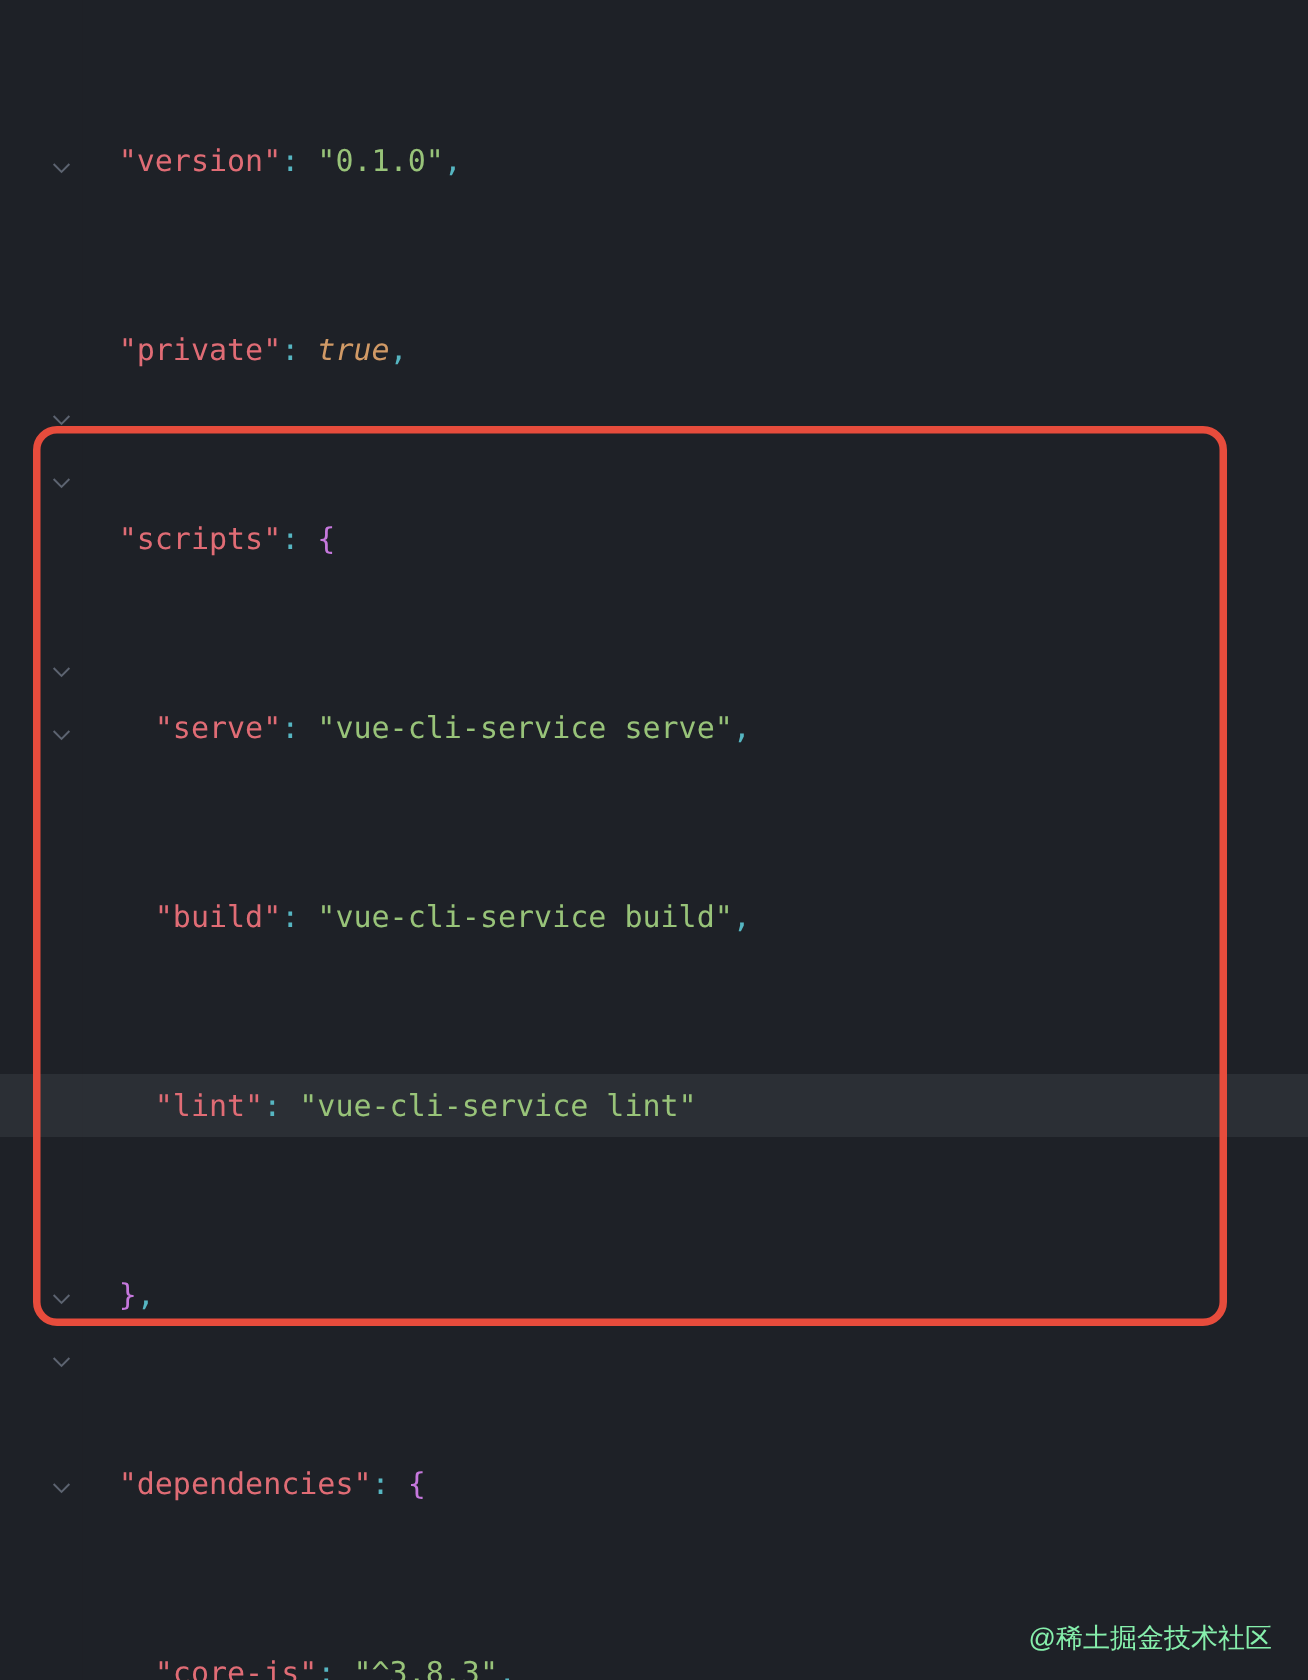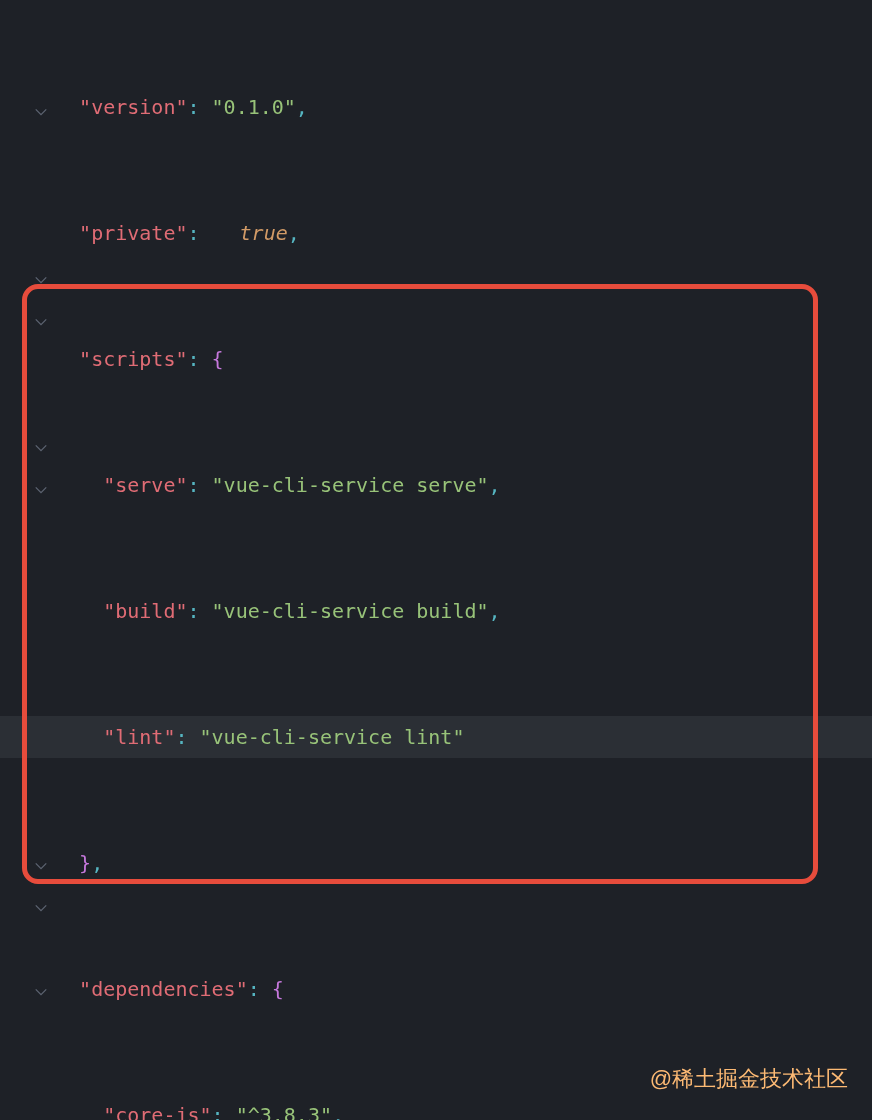--- a/index.html
+++ b/index.html
@@ -57,40 +57,40 @@
     height: 42px;
     display: block;
   }
   .line.hl {
     background: rgba(60, 64, 72, 0.45);
     margin-left: -55px;
     padding-left: 55px;
   }
   .key   { color: #e06c75; font-weight: 500; }
   .str   { color: #98c379; font-weight: 500; }
-  .bool  { color: #d19a66; font-style: italic; font-weight: 500; margin-left: 28px; }
+  .bool  { color: #d19a66; font-style: italic; font-weight: 500; }
   .punc  { color: #56b6c2; font-weight: 500; }
   .brace { color: #c678dd; font-weight: 500; }
   .highlight-box {
     position: absolute;
     left: 22px;
     top: 284px;
     width: 796px;
     height: 600px;
     border: 5px solid #e74c3c;
     border-radius: 16px;
     pointer-events: none;
   }
   .watermark {
     position: absolute;
     right: 24px;
-    bottom: 26px;
-    color: #fdba74;
+    bottom: 16px;
+    color: #86efac;
     font-family: -apple-system, BlinkMacSystemFont, "PingFang SC", sans-serif;
-    font-size: 22px;
+    font-size: 18px;
   }
 </style>
 </head>
 <body>
 
 <div class="editor">
   <div class="gutter">
     <div class="fold-icon" style="top:104px">
         <svg viewBox="0 0 16 16">
           <path d="M2 5 L8 11 L14 5"></path>

